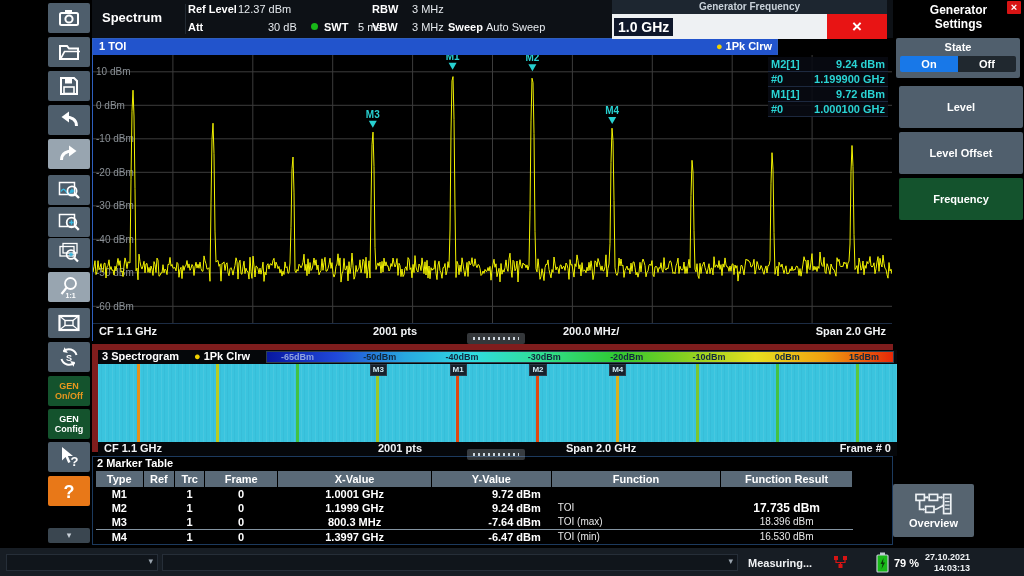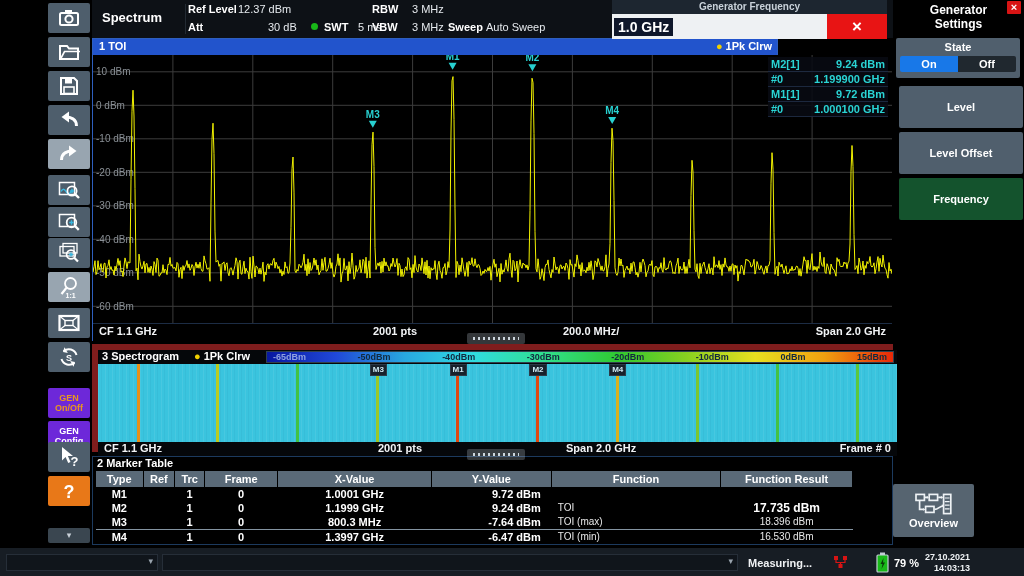--- a/index.html
+++ b/index.html
@@ -4,21 +4,21 @@
 <style>
   html,body{margin:0;padding:0;background:#000;}
   #root{position:relative;width:1024px;height:576px;background:#000;overflow:hidden;
         font-family:"Liberation Sans",sans-serif;color:#fff;-webkit-font-smoothing:antialiased;}
   
   #toolbar{position:absolute;left:0;top:0;width:92px;height:547px;background:#000;}
   .tbtn{position:absolute;left:48px;width:42px;height:30px;background:#4e5e6c;border-radius:2px;
         display:flex;align-items:center;justify-content:center;flex-direction:column;}
   .tbtn svg{width:24px;height:24px;display:block;}
   .tbtn.disabled{background:#98a5b0;}
-  .tbtn.dim{background:#6d28d9;margin-top:12px;}
+  .tbtn.dim{background:#14532d;}
   .tbtn.accent{background:#e87818;}
   .tbtn .l1,.tbtn .l2{font-size:9px;font-weight:bold;line-height:10px;color:#fff;}
   .tbtn.orange-text .l1,.tbtn.orange-text .l2{color:#e8971e;}
   #collapse-btn{position:absolute;left:48px;top:528px;width:42px;height:15px;background:#3a4650;
         color:#c8d0d8;font-size:9px;text-align:center;line-height:14px;border-radius:2px;}
   
   #header{position:absolute;left:92px;top:0;width:801px;height:38px;background:#0d1116;}
   #header .tab{position:absolute;left:10px;top:10px;font-size:13px;font-weight:bold;}
   #header .sep{position:absolute;left:93px;top:4px;width:1px;height:30px;background:#232b33;}
   .hlbl{position:absolute;font-size:11px;font-weight:bold;color:#fff;white-space:nowrap;}
@@ -68,21 +68,21 @@
   .drag-handle i{display:block;margin:4px 6px 0 6px;height:3px;
         background:repeating-linear-gradient(90deg,#ccd5dc 0 2px,transparent 2px 5px);}
   
   #sgram-win{position:absolute;left:92px;top:344px;width:801px;height:108px;background:#000;
         border:6px solid #7f1d1d;box-sizing:border-box;}
   #sgram-head{position:absolute;left:0;top:0;width:799px;height:14px;background:#05070a;}
   #sgram-head .wt{position:absolute;left:4px;top:0px;font-size:11px;font-weight:bold;}
   #sgram-head .legend{left:96px;right:auto;top:0px;}
   #scale-bar{position:absolute;left:168px;top:1px;width:628px;height:12px;border:1px solid #30404e;box-sizing:border-box;}
   #scale-labels{position:absolute;left:168px;top:1px;width:628px;height:12px;display:flex;
-        justify-content:space-between;padding:0 7px;box-sizing:border-box;}
+        justify-content:space-between;padding:0 15px;box-sizing:border-box;}
   #scale-labels span{font-size:9px;font-weight:bold;color:#12293e;line-height:12px;}
   #scale-labels span:first-child{color:#8fa2e0;}
   #sgram-body{position:absolute;left:0;top:14px;width:799px;height:78px;background:#3ac4de;overflow:hidden;}
   #sgram-body .noise{position:absolute;left:0;top:0;width:100%;height:100%;
         background:repeating-linear-gradient(90deg,rgba(255,255,255,0.07) 0 1px,transparent 1px 3px,rgba(0,80,120,0.06) 3px 4px,transparent 4px 7px);}
   .sg-line{position:absolute;top:0;width:3px;height:100%;}
   .sg-tag{position:absolute;top:0;height:10px;padding:0 2px;background:#18222c;border:1px solid #2c3a48;
         color:#cfe9f2;font-size:8px;line-height:9px;font-weight:bold;}
   #sgram-footer{position:absolute;left:0;top:92px;width:799px;height:14px;background:#05070a;}
   

